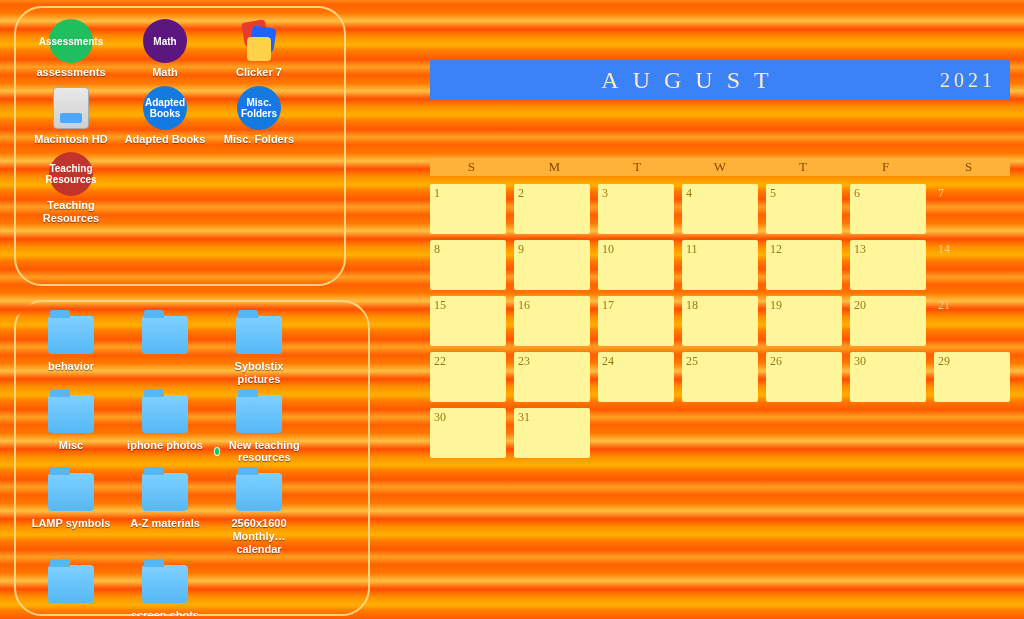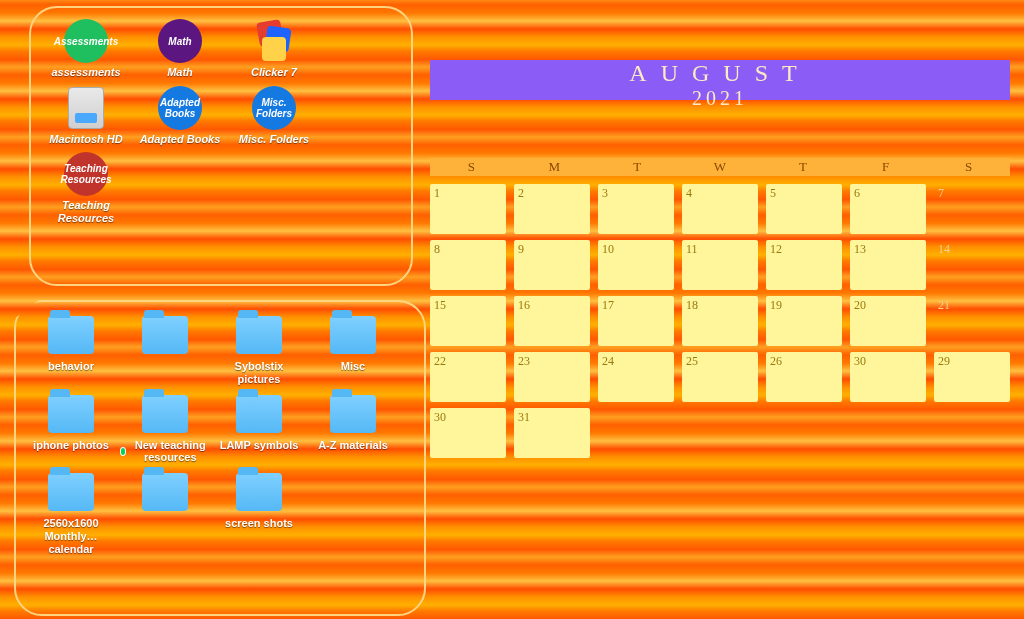--- a/index.html
+++ b/index.html
@@ -17,22 +17,22 @@
     color: #fff;
   }
 
   
   .outline-box {
     position: absolute;
     border: 2px solid #ffd480;
     border-radius: 28px;
     padding: 6px;
   }
-  .outline-box.top { left: 29px; top: 6px; width: 384px; height: 280px; font-style: italic; }
-  .outline-box.bottom { left: 14px; top: 300px; width: 412px; height: 316px; }
+  .outline-box.top { left: 14px; top: 6px; width: 332px; height: 280px; }
+  .outline-box.bottom { left: 14px; top: 300px; width: 356px; height: 316px; }
   
   .outline-box.bottom { clip-path: polygon(
       6% 0, 100% 0, 100% 95%, 96% 100%, 0 100%, 0 6%
   );}
   .outline-box.top { clip-path: polygon(
       0 0, 100% 0, 100% 94%, 96% 100%, 4% 100%, 0 94%
   );}
 
   .icon-grid {
     display: flex;
@@ -96,26 +96,25 @@
     display:flex; align-items:center; gap:4px; font-size:11px; font-weight:600;
     margin-top:2px; text-shadow:0 1px 1px rgba(0,0,0,.5);
   }
   .tag-dot { width:9px;height:9px;border-radius:50%;background:#00d060;border:1px solid #fff; }
 
   
   .cal {
     position:absolute; left:430px; top:60px; right:14px;
   }
   .cal-header {
-    background:#8b5cf6;
+    background:#3b82f6;
     height:40px;
     display:flex; align-items:center;
     padding:0 14px;
     margin-bottom:58px;
-    flex-direction:column;
   }
   .cal-month {
     flex:1; text-align:center;
     font-family: Georgia, 'Times New Roman', serif;
     font-size:24px; letter-spacing:14px; color:#ffe9c4;
   }
   .cal-year {
     font-family: Georgia, serif; font-size:20px; letter-spacing:4px; color:#ffe9c4;
   }
   .dow {

